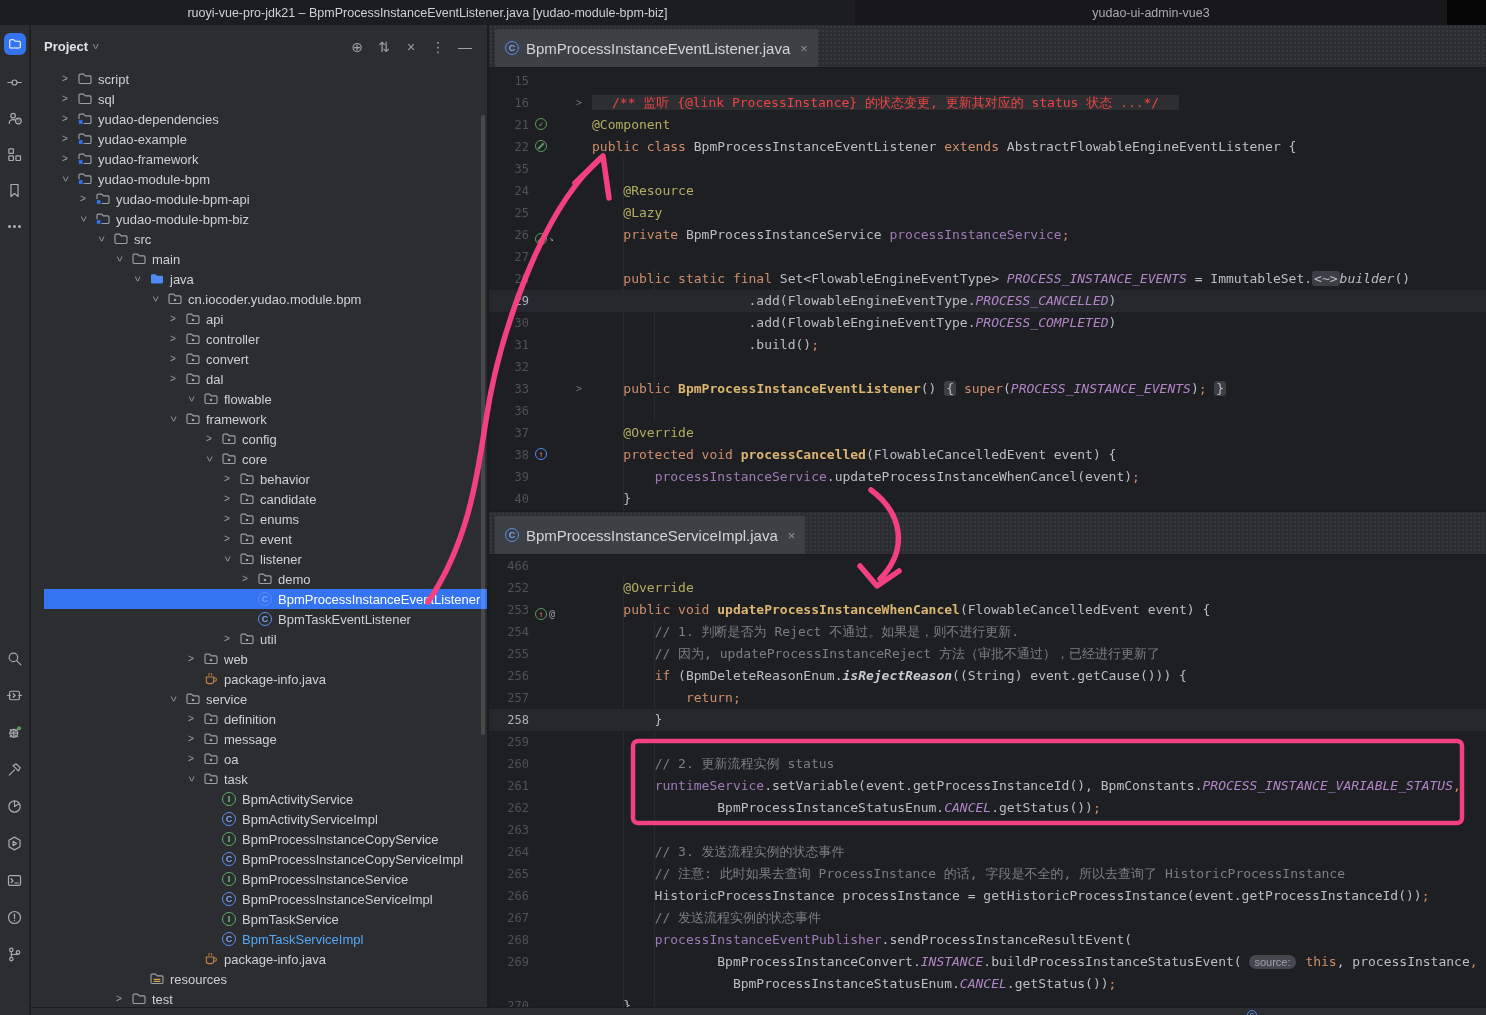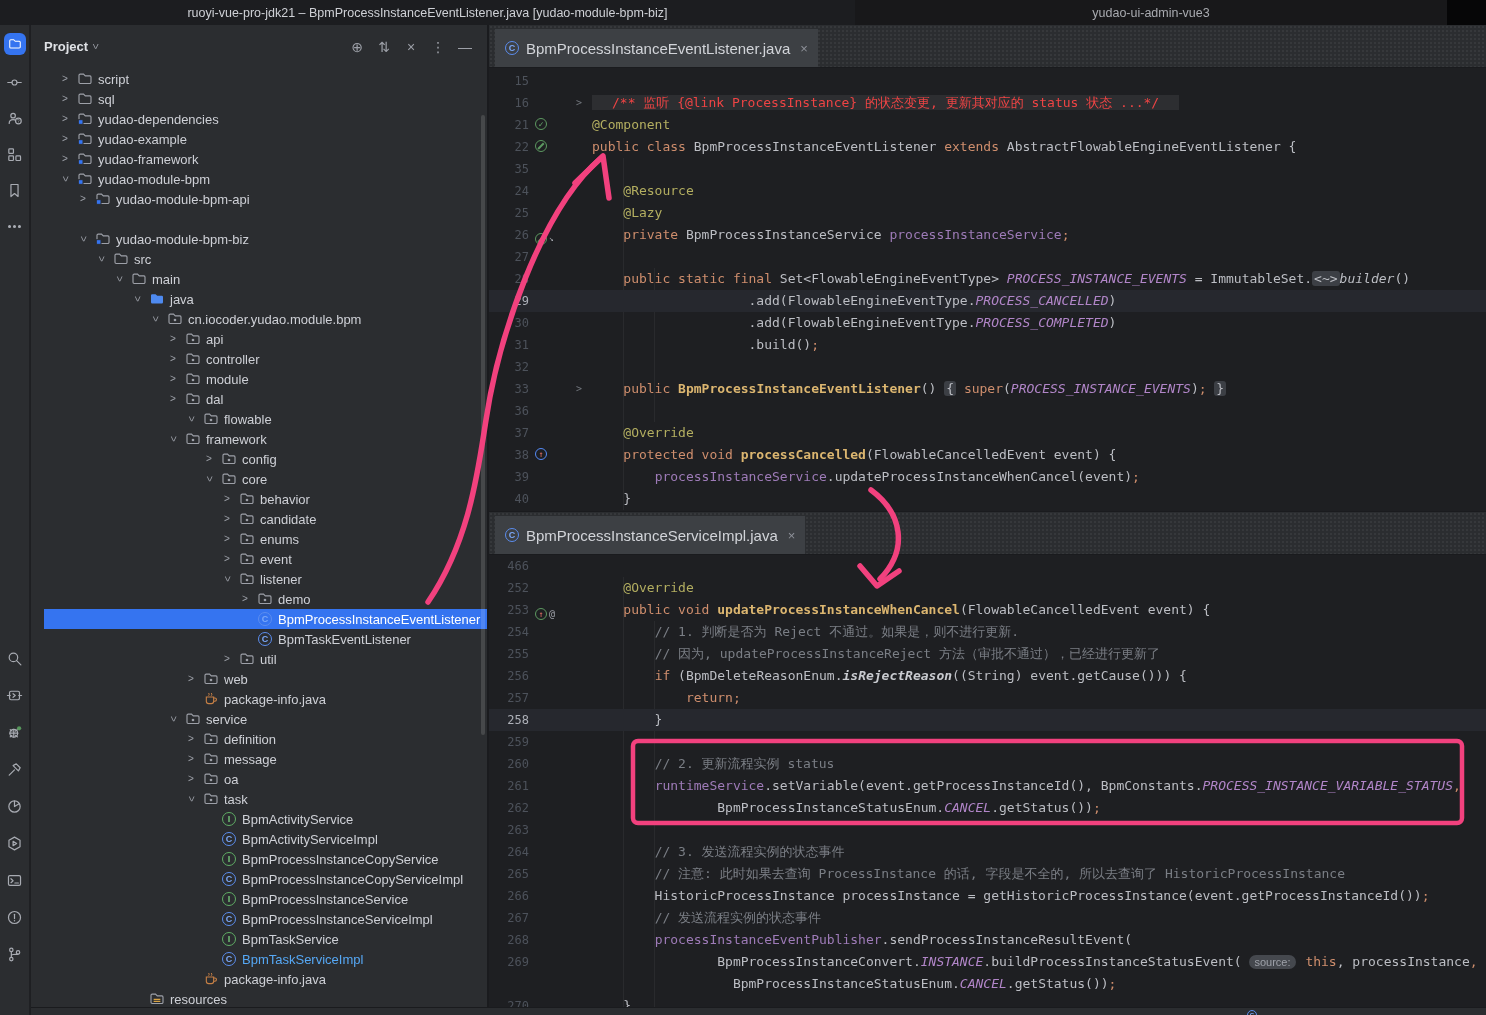--- a/index.html
+++ b/index.html
@@ -275,21 +275,21 @@
         <div class="trow" style="padding-left: 45px;">
           <span class="chev">&gt;</span>
           <span class="ticon">
             <svg viewBox="0 0 24 24" style="width: 16px; height: 16px;">
               <path d="M3 6.5 a1.8 1.8 0 0 1 1.8-1.8 h5 l2.6 2.6 h7 A1.8 1.8 0 0 1 21 9 v8 a1.8 1.8 0 0 1-1.8 1.8 H4.8 A1.8 1.8 0 0 1 3 17 z" stroke="#9DA0A8" fill="none" stroke-width="1.7"></path>
               <rect x="2" y="13" width="7" height="7" fill="#3574F0" stroke="#2B2D30" stroke-width="1.5"></rect>
             </svg>
           </span>
           <span class="tlabel">yudao-module-bpm-api</span>
         </div>
-        <div class="trow" style="padding-left: 45px; margin-top: 20px;">
+        <div class="trow" style="padding-left: 45px;">
           <span class="chev open">&gt;</span>
           <span class="ticon">
             <svg viewBox="0 0 24 24" style="width: 16px; height: 16px;">
               <path d="M3 6.5 a1.8 1.8 0 0 1 1.8-1.8 h5 l2.6 2.6 h7 A1.8 1.8 0 0 1 21 9 v8 a1.8 1.8 0 0 1-1.8 1.8 H4.8 A1.8 1.8 0 0 1 3 17 z" stroke="#9DA0A8" fill="none" stroke-width="1.7"></path>
               <rect x="2" y="13" width="7" height="7" fill="#3574F0" stroke="#2B2D30" stroke-width="1.5"></rect>
             </svg>
           </span>
           <span class="tlabel">yudao-module-bpm-biz</span>
         </div>
         <div class="trow" style="padding-left: 63px;">
@@ -350,21 +350,21 @@
           <span class="tlabel">controller</span>
         </div>
         <div class="trow" style="padding-left: 135px;">
           <span class="chev">&gt;</span>
           <span class="ticon">
             <svg viewBox="0 0 24 24" style="width: 16px; height: 16px;">
               <path d="M3 6.5 a1.8 1.8 0 0 1 1.8-1.8 h5 l2.6 2.6 h7 A1.8 1.8 0 0 1 21 9 v8 a1.8 1.8 0 0 1-1.8 1.8 H4.8 A1.8 1.8 0 0 1 3 17 z" stroke="#9DA0A8" fill="none" stroke-width="1.7"></path>
               <circle cx="12" cy="13.5" r="2" fill="#9DA0A8" stroke="none"></circle>
             </svg>
           </span>
-          <span class="tlabel">module</span>
+          <span class="tlabel">convert</span>
         </div>
         <div class="trow" style="padding-left: 135px;">
           <span class="chev">&gt;</span>
           <span class="ticon">
             <svg viewBox="0 0 24 24" style="width: 16px; height: 16px;">
               <path d="M3 6.5 a1.8 1.8 0 0 1 1.8-1.8 h5 l2.6 2.6 h7 A1.8 1.8 0 0 1 21 9 v8 a1.8 1.8 0 0 1-1.8 1.8 H4.8 A1.8 1.8 0 0 1 3 17 z" stroke="#9DA0A8" fill="none" stroke-width="1.7"></path>
               <circle cx="12" cy="13.5" r="2" fill="#9DA0A8" stroke="none"></circle>
             </svg>
           </span>
           <span class="tlabel">dal</span>

